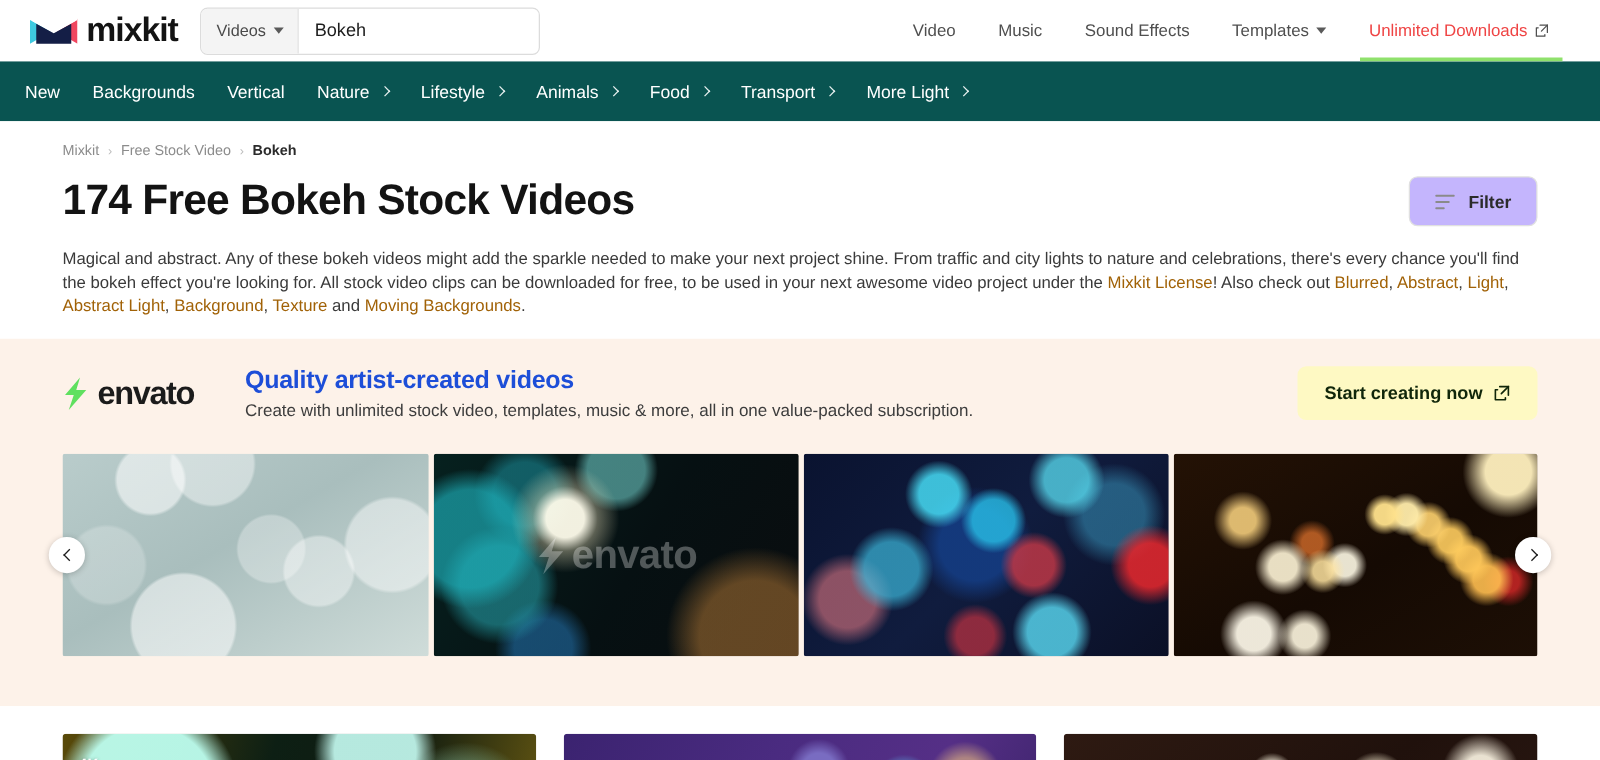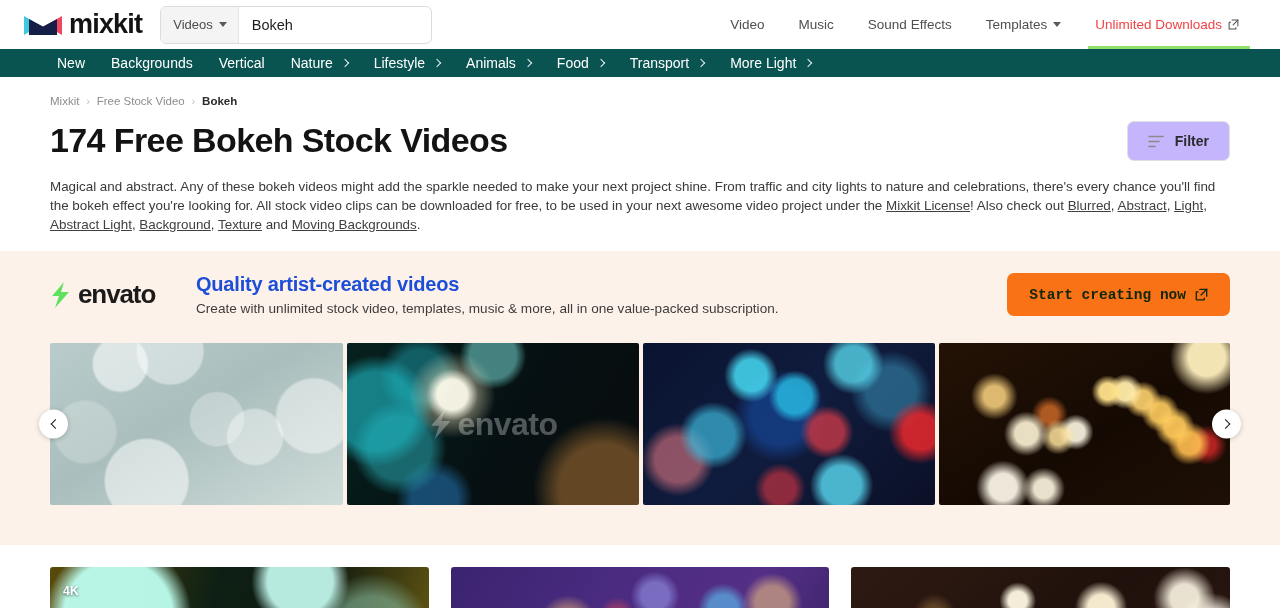--- a/index.html
+++ b/index.html
@@ -109,25 +109,25 @@
     position: absolute;
     left: 10px; right: 6px;
     bottom: 0;
     height: 3px;
     background: #8fe16c;
   }
   .ext-ico { display:inline-block; width: 11px; height: 11px; }
 
   
   .greennav {
-    height: 28px;
+    height: 48px;
     background: #095451;
     display: flex;
     align-items: center;
-    padding-left: 57px;
+    padding-left: 20px;
   }
   .greennav a {
     color: #ffffff;
     font-size: 14px;
     text-decoration: none;
     margin-right: 26px;
     display: inline-flex;
     align-items: center;
     gap: 9px;
     cursor: pointer;
@@ -185,21 +185,21 @@
     cursor: pointer;
   }
 
   .desc {
     margin-top: 16px;
     font-size: 13.4px;
     line-height: 19px;
     color: #3a3a3a;
     max-width: 1182px;
   }
-  .desc a { color:#404040; text-decoration: underline; cursor:pointer; }
+  .desc a { color:#a16207; cursor:pointer; }
 
   
   .promo {
     margin-top: 17px;
     background: #fdf2e9;
     padding: 22px 50px 40px 50px;
   }
   .promo-top {
     display: flex;
     align-items: center;
@@ -223,33 +223,33 @@
     color: #1d4ed8;
     letter-spacing: -0.2px;
     margin: 0 0 5px 0;
   }
   .promo-sub {
     font-size: 13.6px;
     color: #3d3d3d;
     margin: 0;
   }
   .cta-btn {
-    background: #f97316;
+    background: #fef9c3;
     color: #10260a;
     font-size: 14.5px;
     font-weight: 700;
     border: none;
     border-radius: 7px;
     height: 43px;
     padding: 0 22px;
     display: inline-flex;
     align-items: center;
     gap: 9px;
     cursor: pointer;
-    font-family: Liberation Mono, monospace;
+    font-family: Liberation Sans, sans-serif;
     white-space: nowrap;
   }
 
   
   .carousel {
     margin-top: 27px;
     position: relative;
     display: flex;
     gap: 4px;
   }

